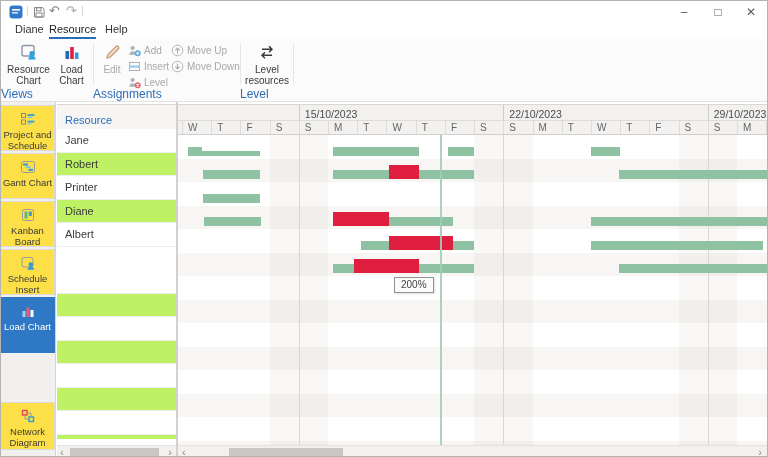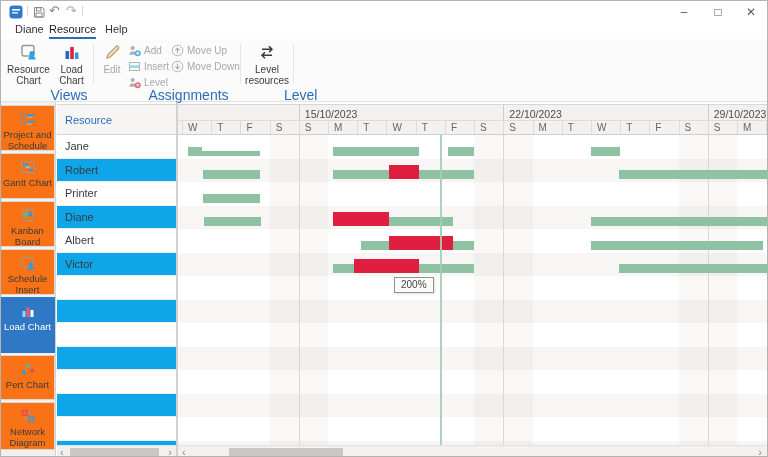--- a/index.html
+++ b/index.html
@@ -17,40 +17,40 @@
   .tb-glyph { position:absolute; top:2px; font-size:13px; line-height:16px; color:#8a8a8a; }
   .app-title { position:absolute; left:88px; top:4px; font-size:11px; color:#2b2b2b; white-space:nowrap; }
   .win-btn { position:absolute; top:0; width:30px; height:22px; text-align:center; font-size:12px; line-height:22px; color:#5a5a5a; }
   
   .menubar { position:absolute; left:0; top:22px; width:100%; height:16px; background:#fff; }
   .menu-item { position:absolute; top:0; font-size:11px; color:#333; padding-bottom:2px; }
   .menu-item.active { border-bottom:2px solid #2b6cb8; color:#222; }
   
   .ribbon { position:absolute; left:0; top:38px; width:100%; height:63px; background:#fcfbfb; border-bottom:1px solid #e3e2e1; }
   .rb-sep { position:absolute; top:5px; height:40px; width:1px; background:#e6e5e4; }
-  .grp-label { position:absolute; top:48px; font-size:14px; color:#2b6cb8; text-align:center;padding-left:44px; }
+  .grp-label { position:absolute; top:48px; font-size:12px; color:#2b6cb8; text-align:left; }
   .big-btn { position:absolute; top:3px; height:50px; text-align:center; font-size:10px; line-height:11px; color:#3a3a3a; cursor:default; }
   .big-btn .bicon { display:block; margin:1px auto 3px auto; width:18px; height:18px; }
   .big-btn.disabled { color:#a9a8a7; }
   .small-btn { position:absolute; height:15px; font-size:10px; color:#a9a8a7; white-space:nowrap; }
   .small-btn svg { vertical-align:-3px; margin-right:3px; opacity:.8; }
   
   .sidebar { position:absolute; left:0; top:101px; width:55px; height:356px; background:#f1f0ef; border-right:1px solid #d5d4d3; }
-  .nav-item { position:absolute; left:0; width:54px; background:#f97316; border:1px solid #dbdad9; border-left:none;
+  .nav-item { position:absolute; left:0; width:54px; background:#fde047; border:1px solid #dbdad9; border-left:none;
               text-align:center; font-size:9.5px; line-height:11px; color:#3a3a3a; padding-top:5px; }
   .nav-item svg { display:block; margin:0 auto 2px auto; }
   .nav-item.selected { background:#2e78c6; border-color:#2e78c6; color:#fff; }
   
   .rtable { position:absolute; left:56px; top:103px; width:119px; height:341px; background:#fff; overflow:hidden; }
   .rtable-header { position:absolute; left:0; top:0; width:100%; height:31px; background:#f6f5f4;
                    border-top:1px solid #d8d7d6; border-bottom:1px solid #d5d4d3; }
   .rtable-header span { position:absolute; left:8px; top:9px; font-size:11px; color:#2b6cb8; }
-  .rtable-rows { position:absolute; left:0; top:31px; width:100%; height:310px; overflow:hidden; }
+  .rtable-rows { position:absolute; left:0; top:25px; width:100%; height:310px; overflow:hidden; }
   .t-row { position:absolute; left:0; width:100%; border-bottom:1px solid #efeeed; background:#fff; }
-  .t-row.alt { background:#0ea5e9; }
+  .t-row.alt { background:#bef264; }
   .t-row span { position:absolute; left:8px; top:5px; font-size:11px; color:#3a3a3a; }
   .splitter { position:absolute; left:175px; top:101px; width:2px; height:356px; background:#d2d1d0; }
   
   .chart { position:absolute; left:177px; top:103px; width:589px; height:341px; overflow:hidden; background:#fff; }
   .week-header { position:absolute; left:0; top:0; width:100%; height:17px; background:#f2f1f0;
                  border-top:1px solid #d8d7d6; border-bottom:1px solid #dddcdb; overflow:hidden; }
   .week-cell { position:absolute; top:0; height:17px; border-left:1px solid #cdccca; }
   .week-cell span { position:absolute; left:5px; top:3px; font-size:10.5px; color:#4c4c4c; white-space:nowrap; }
   .day-header { position:absolute; left:0; top:17px; width:100%; height:14px; background:#f2f1f0;
                 border-bottom:1px solid #d0cfce; overflow:hidden; }
@@ -229,29 +229,20 @@
       <span>Schedule Insert</span>
     </div>
     <div class="nav-item selected" style="top:195px; height:56px">
       <svg width="16" height="16">
           <rect x="2.5" y="8" width="3" height="6" fill="#9ed0f0"></rect>
           <rect x="6.5" y="4.5" width="3" height="9.5" fill="#ef5a70"></rect>
           <rect x="10.5" y="7" width="3" height="7" fill="#ffffff"></rect>
         </svg>
       <span>Load Chart</span>
     </div>
-    <div class="nav-item" style="top:253px; height:45px">
-      <svg width="16" height="16">
-          <path d="M4.5 10.5L7.5 5.8M9 6l2.8 2.7" stroke="#9a9a9a" fill="none"></path>
-          <circle cx="3.8" cy="11.5" r="1.9" fill="#2f9bd8"></circle>
-          <circle cx="8.2" cy="4.8" r="1.9" fill="#58b88a"></circle>
-          <circle cx="12.4" cy="9.5" r="1.9" fill="#e0485f"></circle>
-        </svg>
-      <span>Pert Chart</span>
-    </div>
     <div class="nav-item" style="top:300px; height:48px">
       <svg width="16" height="16">
           <path d="M5 7.5V11h3.5M7.5 5H11v3.5" stroke="#9a9a9a" fill="none"></path>
           <rect x="2.5" y="2.5" width="4.5" height="4.5" fill="none" stroke="#e0485f" stroke-width="1.4"></rect>
           <rect x="9" y="9" width="4.5" height="4.5" fill="none" stroke="#2f9bd8" stroke-width="1.4"></rect>
         </svg>
       <span>Network Diagram</span>
     </div>
   </div>
 
@@ -267,23 +258,20 @@
           <span>Robert</span>
         </div>
         <div class="t-row alt" style="top: 70.5px; height: 23.5px;">
           <span>Diane</span>
         </div>
         <div class="t-row" style="top: 47px; height: 23.5px;">
           <span>Printer</span>
         </div>
         <div class="t-row" style="top: 94px; height: 23.5px;">
           <span>Albert</span>
-        </div>
-        <div class="t-row alt" style="top: 117.5px; height: 23.5px;">
-          <span>Victor</span>
         </div>
         <div class="t-row" style="top: 141px; height: 23.5px;"></div>
         <div class="t-row alt" style="top: 164.5px; height: 23.5px;"></div>
         <div class="t-row" style="top: 188px; height: 23.5px;"></div>
         <div class="t-row alt" style="top: 211.5px; height: 23.5px;"></div>
         <div class="t-row" style="top: 235px; height: 23.5px;"></div>
         <div class="t-row alt" style="top: 258.5px; height: 23.5px;"></div>
         <div class="t-row" style="top: 282px; height: 23.5px;"></div>
         <div class="t-row alt" style="top: 305.5px; height: 23.5px;"></div>
       </div>

